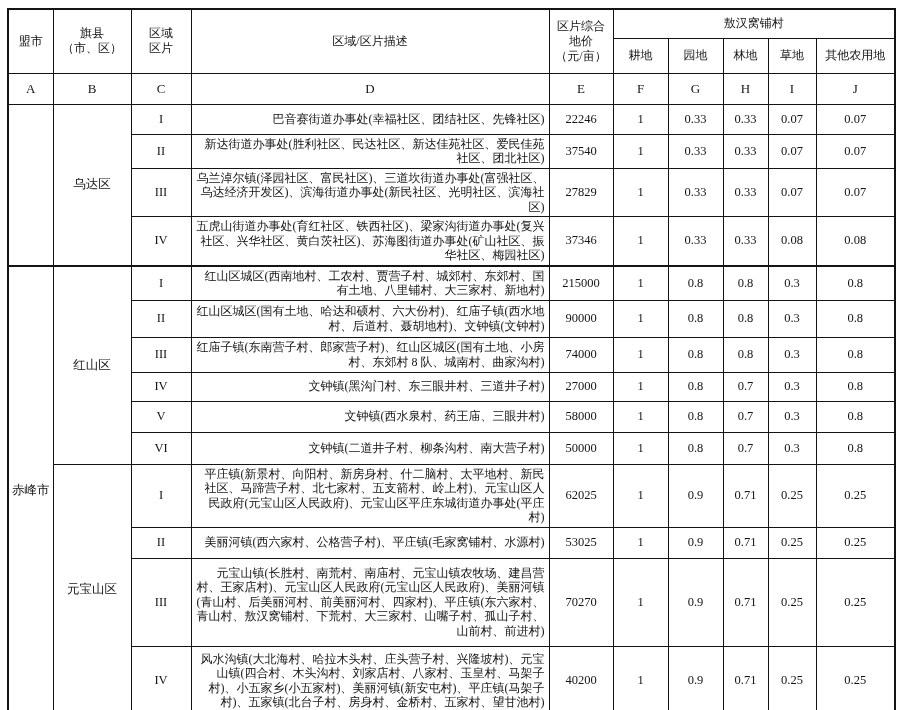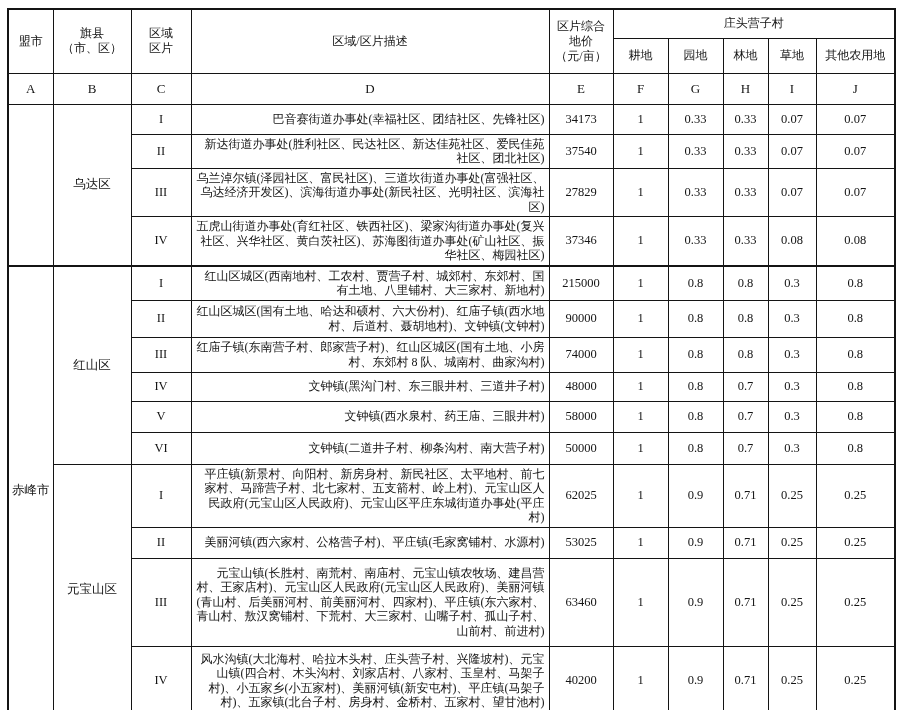--- a/index.html
+++ b/index.html
@@ -87,21 +87,21 @@
       <tr style="height:29px">
     <th class="hcell" rowspan="2">盟市</th>
     <th class="hcell" rowspan="2">旗县
 （市、区）</th>
     <th class="hcell" rowspan="2">区域
 区片</th>
     <th class="hcell" rowspan="2">区域/区片描述</th>
     <th class="hcell" rowspan="2">区片综合
 地价
 （元/亩）</th>
-    <th class="hcell" colspan="5">庄头营子村</th>
+    <th class="hcell" colspan="5">敖汉窝铺村</th>
   </tr>
   <tr style="height:35px">
     <th class="hcell">耕地</th>
     <th class="hcell">园地</th>
     <th class="hcell">林地</th>
     <th class="hcell">草地</th>
     <th class="hcell">其他农用地</th>
   </tr>
   <tr style="height:31px">
     <td class="letter">A</td>
@@ -114,21 +114,21 @@
     <td class="letter">H</td>
     <td class="letter">I</td>
     <td class="letter">J</td>
   </tr>
 
   <tr style="height:30px">
     <td class="group" rowspan="4"></td>
     <td class="group" rowspan="4">乌达区</td>
     <td class="zone">I</td>
     <td class="desc">巴音赛街道办事处(幸福社区、团结社区、先锋社区)</td>
-    <td class="num">34173</td>
+    <td class="num">22246</td>
     <td class="num">1</td>
     <td class="num">0.33</td>
     <td class="num">0.33</td>
     <td class="num">0.07</td>
     <td class="num">0.07</td>
   </tr>
   <tr style="height:33px">
     <td class="zone">II</td>
     <td class="desc">新达街道办事处(胜利社区、民达社区、新达佳苑社区、爱民佳苑社区、团北社区)</td>
     <td class="num">37540</td>
@@ -187,21 +187,21 @@
     <td class="num">74000</td>
     <td class="num">1</td>
     <td class="num">0.8</td>
     <td class="num">0.8</td>
     <td class="num">0.3</td>
     <td class="num">0.8</td>
   </tr>
   <tr style="height:29px">
     <td class="zone">IV</td>
     <td class="desc">文钟镇(黑沟门村、东三眼井村、三道井子村)</td>
-    <td class="num">48000</td>
+    <td class="num">27000</td>
     <td class="num">1</td>
     <td class="num">0.8</td>
     <td class="num">0.7</td>
     <td class="num">0.3</td>
     <td class="num">0.8</td>
   </tr>
   <tr style="height:31px">
     <td class="zone">V</td>
     <td class="desc">文钟镇(西水泉村、药王庙、三眼井村)</td>
     <td class="num">58000</td>
@@ -218,42 +218,42 @@
     <td class="num">1</td>
     <td class="num">0.8</td>
     <td class="num">0.7</td>
     <td class="num">0.3</td>
     <td class="num">0.8</td>
   </tr>
 
   <tr style="height:57px">
     <td class="group" rowspan="4">元宝山区</td>
     <td class="zone">I</td>
-    <td class="desc">平庄镇(新景村、向阳村、新房身村、新民社区、太平地村、前七家村、马蹄营子村、北七家村、五支箭村、岭上村)、元宝山区人民政府(元宝山区人民政府)、元宝山区平庄东城街道办事处(平庄村)</td>
+    <td class="desc">平庄镇(新景村、向阳村、新房身村、什二脑村、太平地村、新民社区、马蹄营子村、北七家村、五支箭村、岭上村)、元宝山区人民政府(元宝山区人民政府)、元宝山区平庄东城街道办事处(平庄村)</td>
     <td class="num">62025</td>
     <td class="num">1</td>
     <td class="num">0.9</td>
     <td class="num">0.71</td>
     <td class="num">0.25</td>
     <td class="num">0.25</td>
   </tr>
   <tr style="height:31px">
     <td class="zone">II</td>
     <td class="desc">美丽河镇(西六家村、公格营子村)、平庄镇(毛家窝铺村、水源村)</td>
     <td class="num">53025</td>
     <td class="num">1</td>
     <td class="num">0.9</td>
     <td class="num">0.71</td>
     <td class="num">0.25</td>
     <td class="num">0.25</td>
   </tr>
   <tr style="height:88px">
     <td class="zone">III</td>
     <td class="desc">元宝山镇(长胜村、南荒村、南庙村、元宝山镇农牧场、建昌营村、王家店村)、元宝山区人民政府(元宝山区人民政府)、美丽河镇(青山村、后美丽河村、前美丽河村、四家村)、平庄镇(东六家村、青山村、敖汉窝铺村、下荒村、大三家村、山嘴子村、孤山子村、山前村、前进村)</td>
-    <td class="num">63460</td>
+    <td class="num">70270</td>
     <td class="num">1</td>
     <td class="num">0.9</td>
     <td class="num">0.71</td>
     <td class="num">0.25</td>
     <td class="num">0.25</td>
   </tr>
   <tr style="height:70px">
     <td class="zone">IV</td>
     <td class="desc">风水沟镇(大北海村、哈拉木头村、庄头营子村、兴隆坡村)、元宝山镇(四合村、木头沟村、刘家店村、八家村、玉皇村、马架子村)、小五家乡(小五家村)、美丽河镇(新安屯村)、平庄镇(马架子村)、五家镇(北台子村、房身村、金桥村、五家村、望甘池村)</td>
     <td class="num">40200</td>

